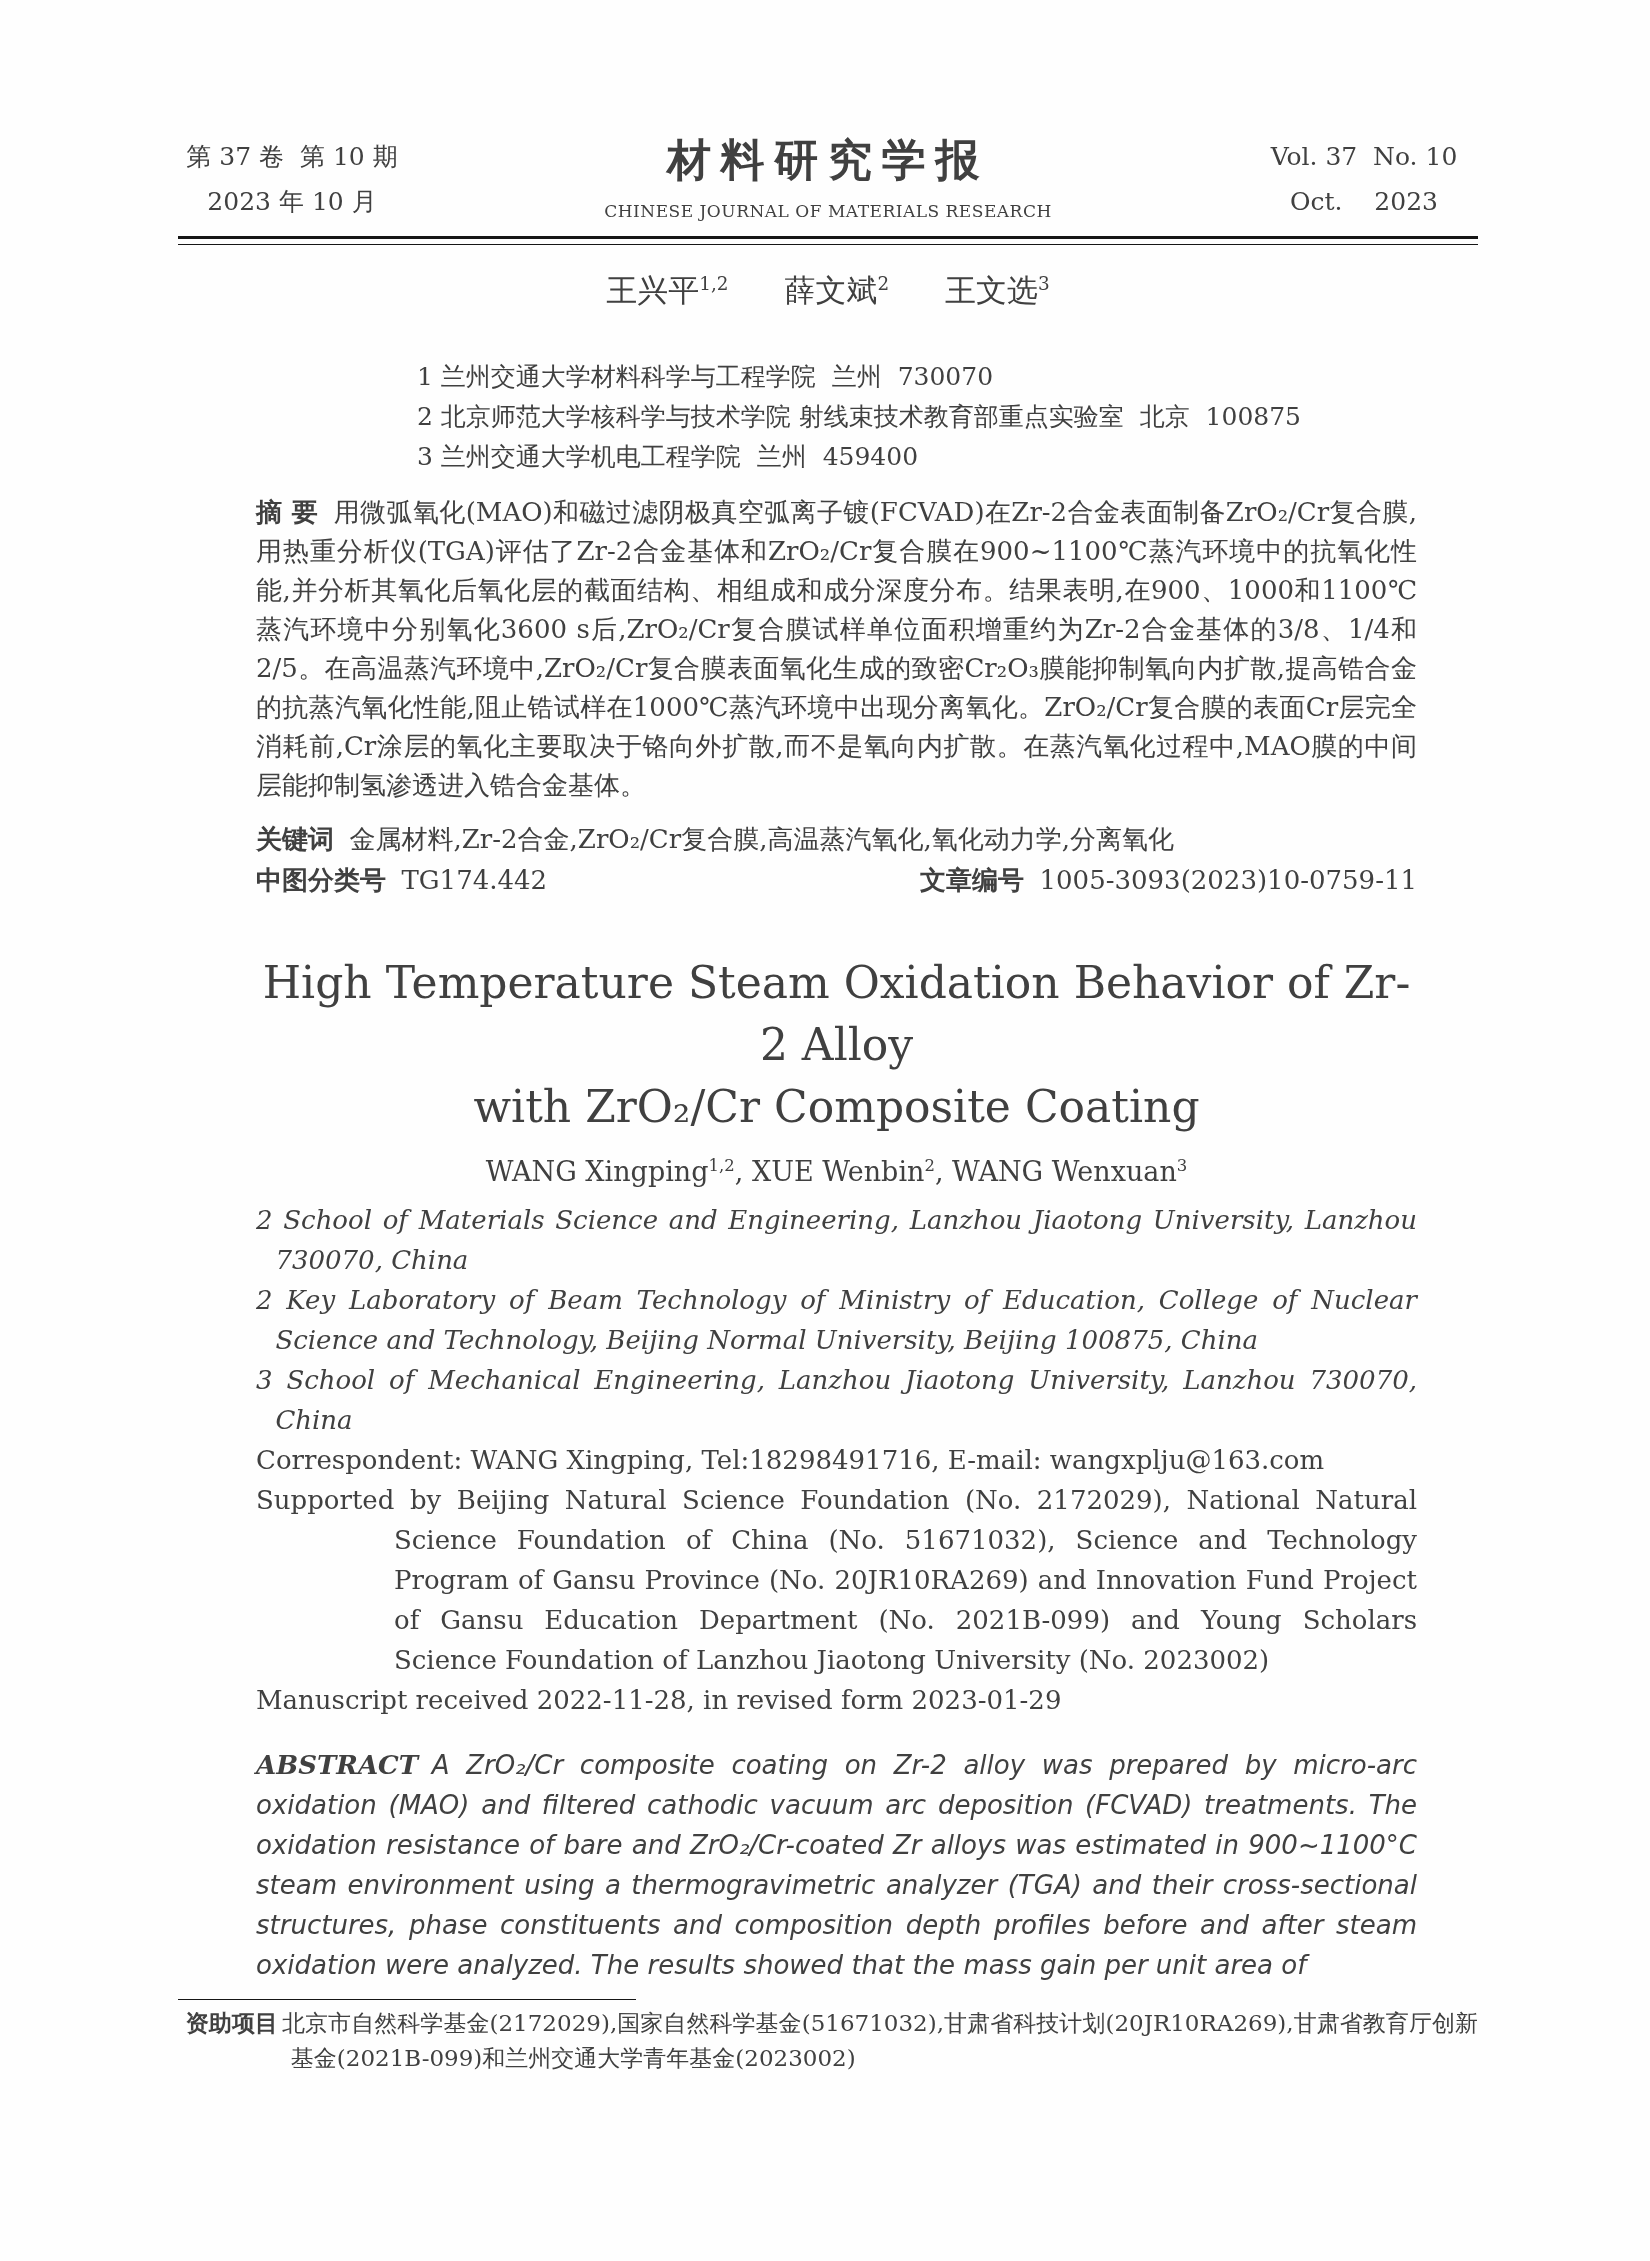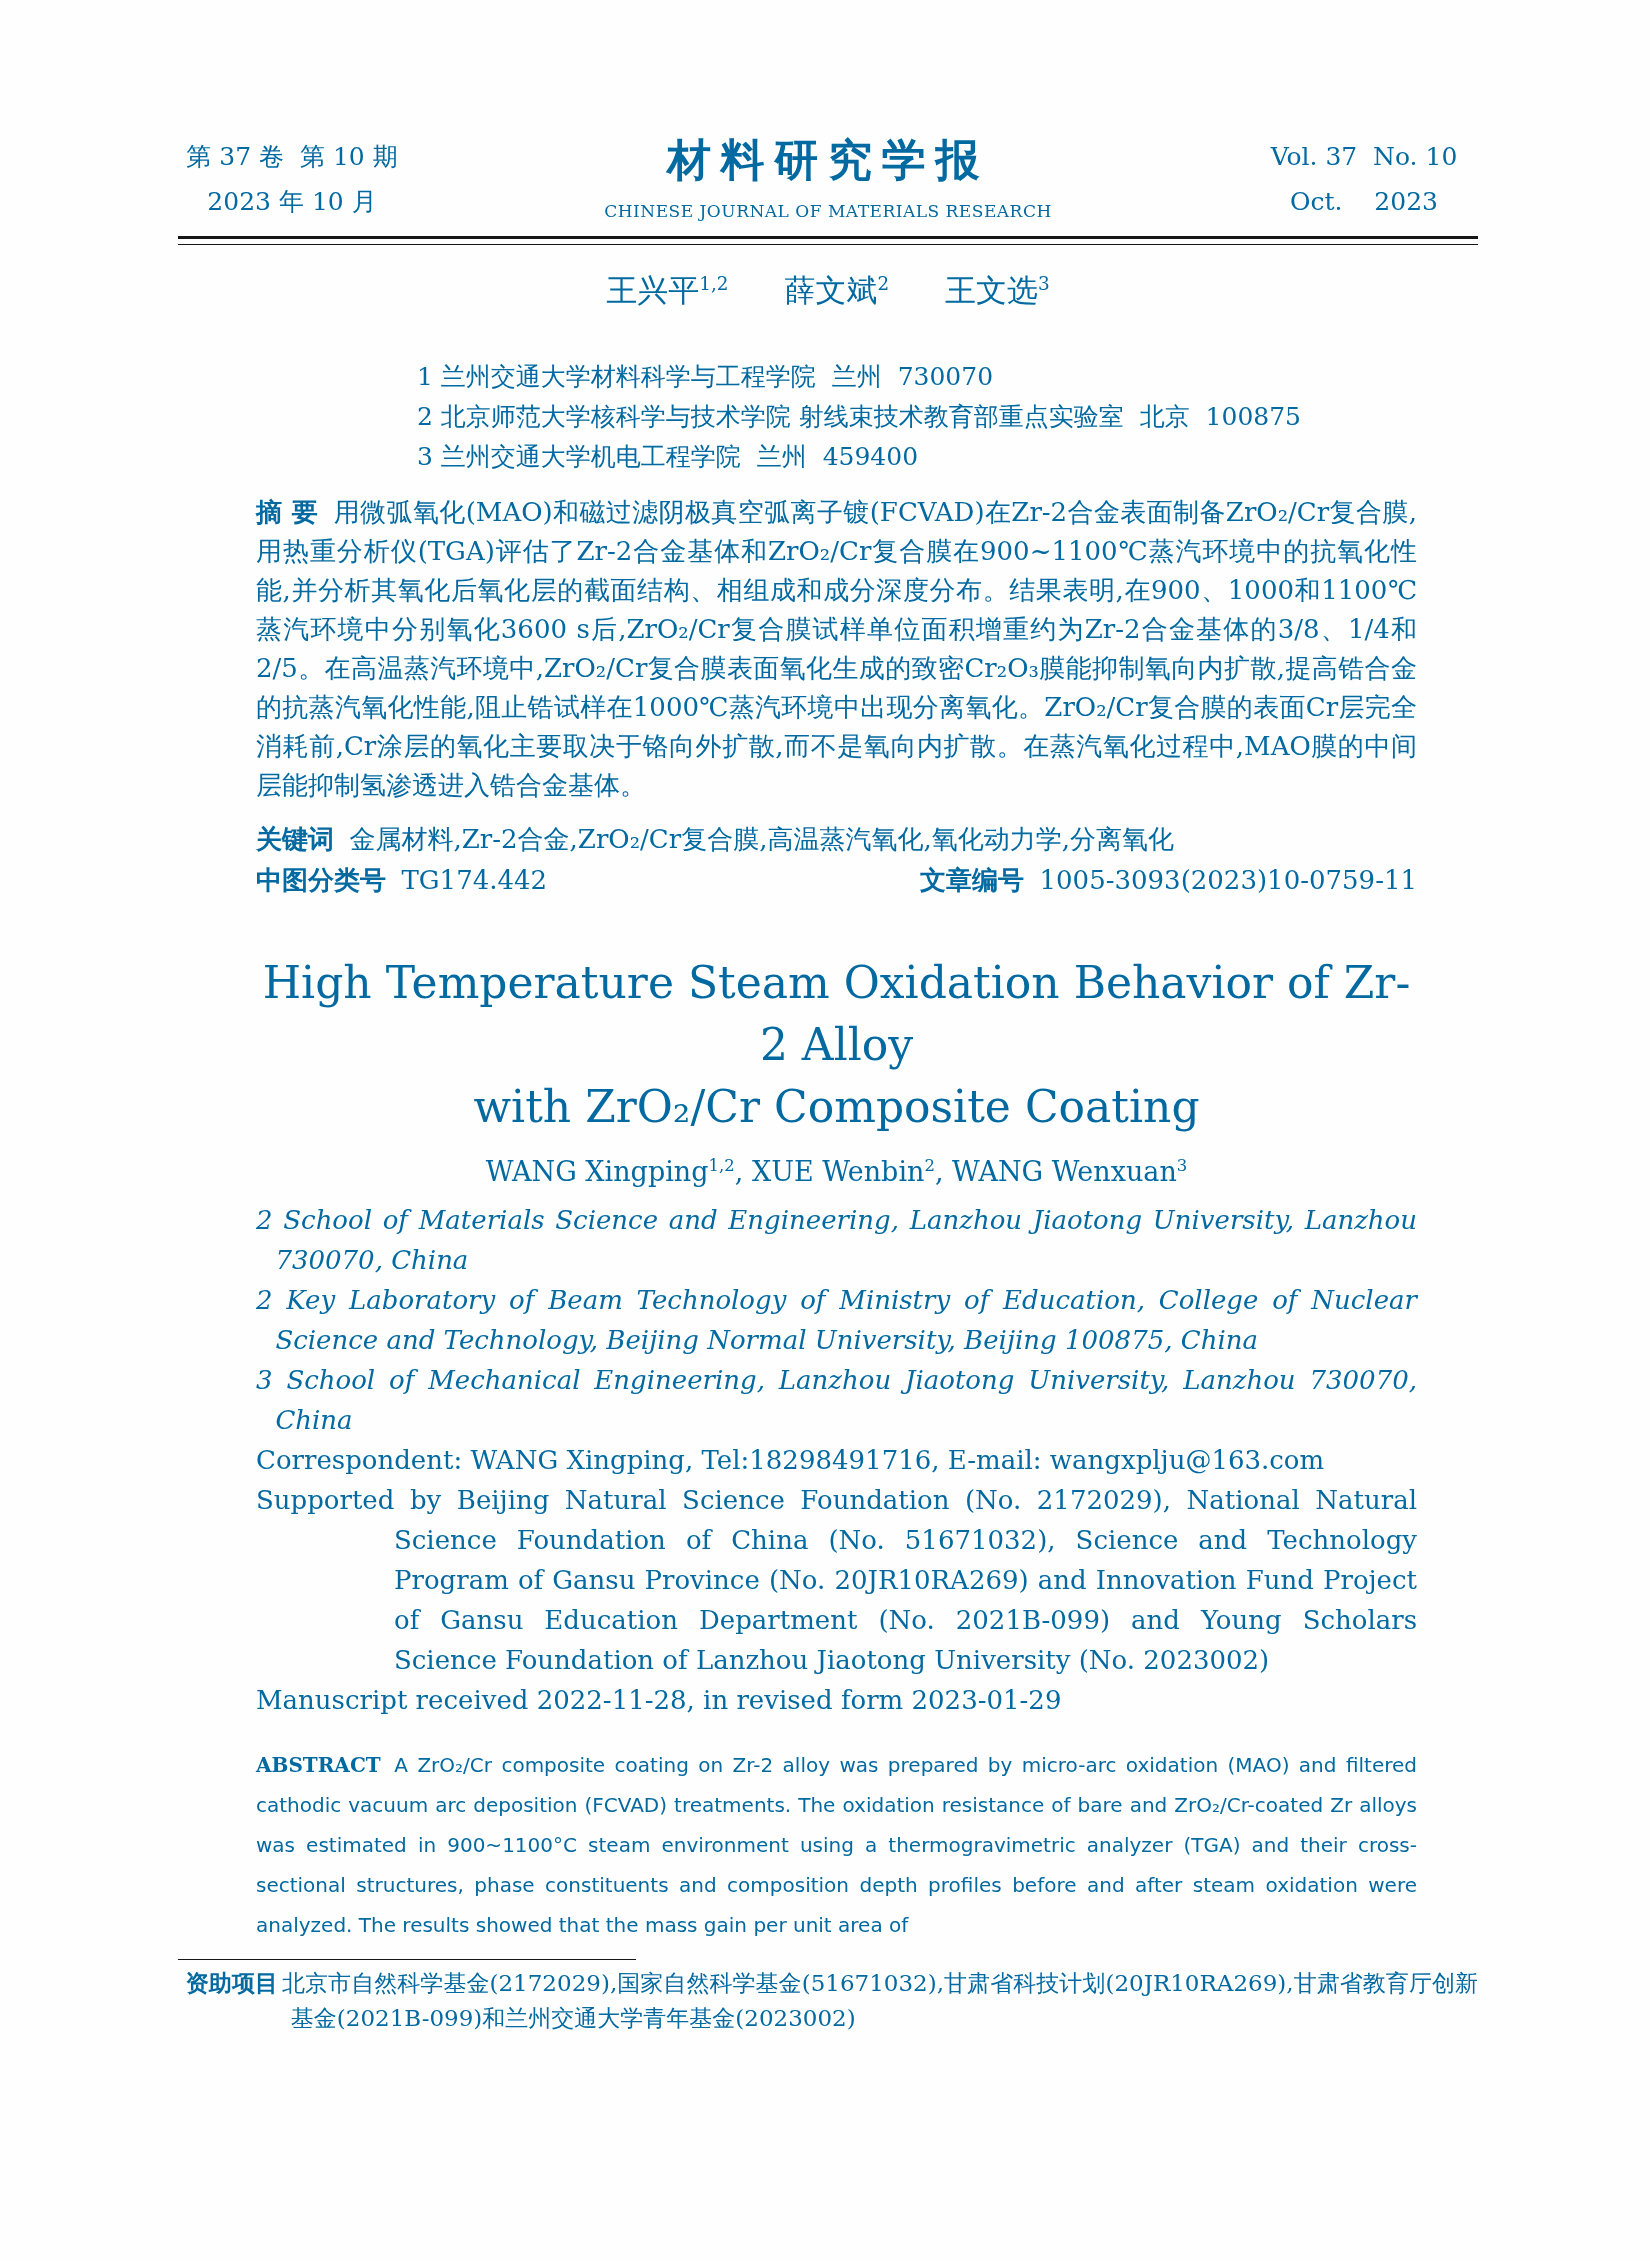--- a/index.html
+++ b/index.html
@@ -1,18 +1,18 @@
 <!DOCTYPE html>
 <html><head>
 <meta charset="utf-8">
 <style>
   html,body{margin:0;padding:0;background:#d8d8d8;}
   .page{
     position:relative;width:1651px;height:2262px;margin:0 auto;
-    background:#fefefe;color:#0369a1;
+    background:#fefefe;color:#404040;
     font-family:"DejaVu Serif","Liberation Serif",serif;
     overflow:hidden;
   }
   .inner{position:absolute;left:178px;top:0;width:1300px;}
   .pre{white-space:pre-wrap;}
 
   
   .jheader{margin-top:132px;display:flex;align-items:center;}
   .jheader .col-issue{width:228px;font-size:25px;line-height:45px;text-align:center;}
   .jheader .col-center{flex:1;text-align:center;}
@@ -36,21 +36,21 @@
 
   
   .title-en{margin-top:52px;text-align:center;font-size:44px;font-weight:normal;line-height:62px;}
   .authors-en{margin-top:17.5px;text-align:center;font-size:27px;}
   .authors-en sup{font-size:16.5px;}
   .en-block{font-size:26px;line-height:40px;}
   .affils-en{margin-top:13.6px;font-style:italic;text-align:justify;}
   .affil-en{padding-left:19.4px;text-indent:-19.4px;}
   .supported{padding-left:138px;text-indent:-138px;text-align:justify;}
   .abs-en{margin-top:25px;font-family:"DejaVu Sans","Liberation Sans",sans-serif;
-          font-size:20px;line-height:40px;text-align:justify;}
+          font-size:26px;line-height:40px;text-align:justify;font-style:italic;}
   .abs-en .abs-en-label{font-family:"DejaVu Serif","Liberation Serif",serif;font-weight:bold;margin-right:13.6px;}
 
   
   .foot-rule{margin-top:13.6px;width:458px;border-top:1.9px solid #161616;}
   .footnotes{margin-top:5.8px;margin-left:7.8px;font-size:23px;line-height:35px;}
   .fund{padding-left:105px;text-indent:-105px;text-align:justify;}
   .fn-lbl{margin-right:4px;}
 </style>
 </head>
 <body>

